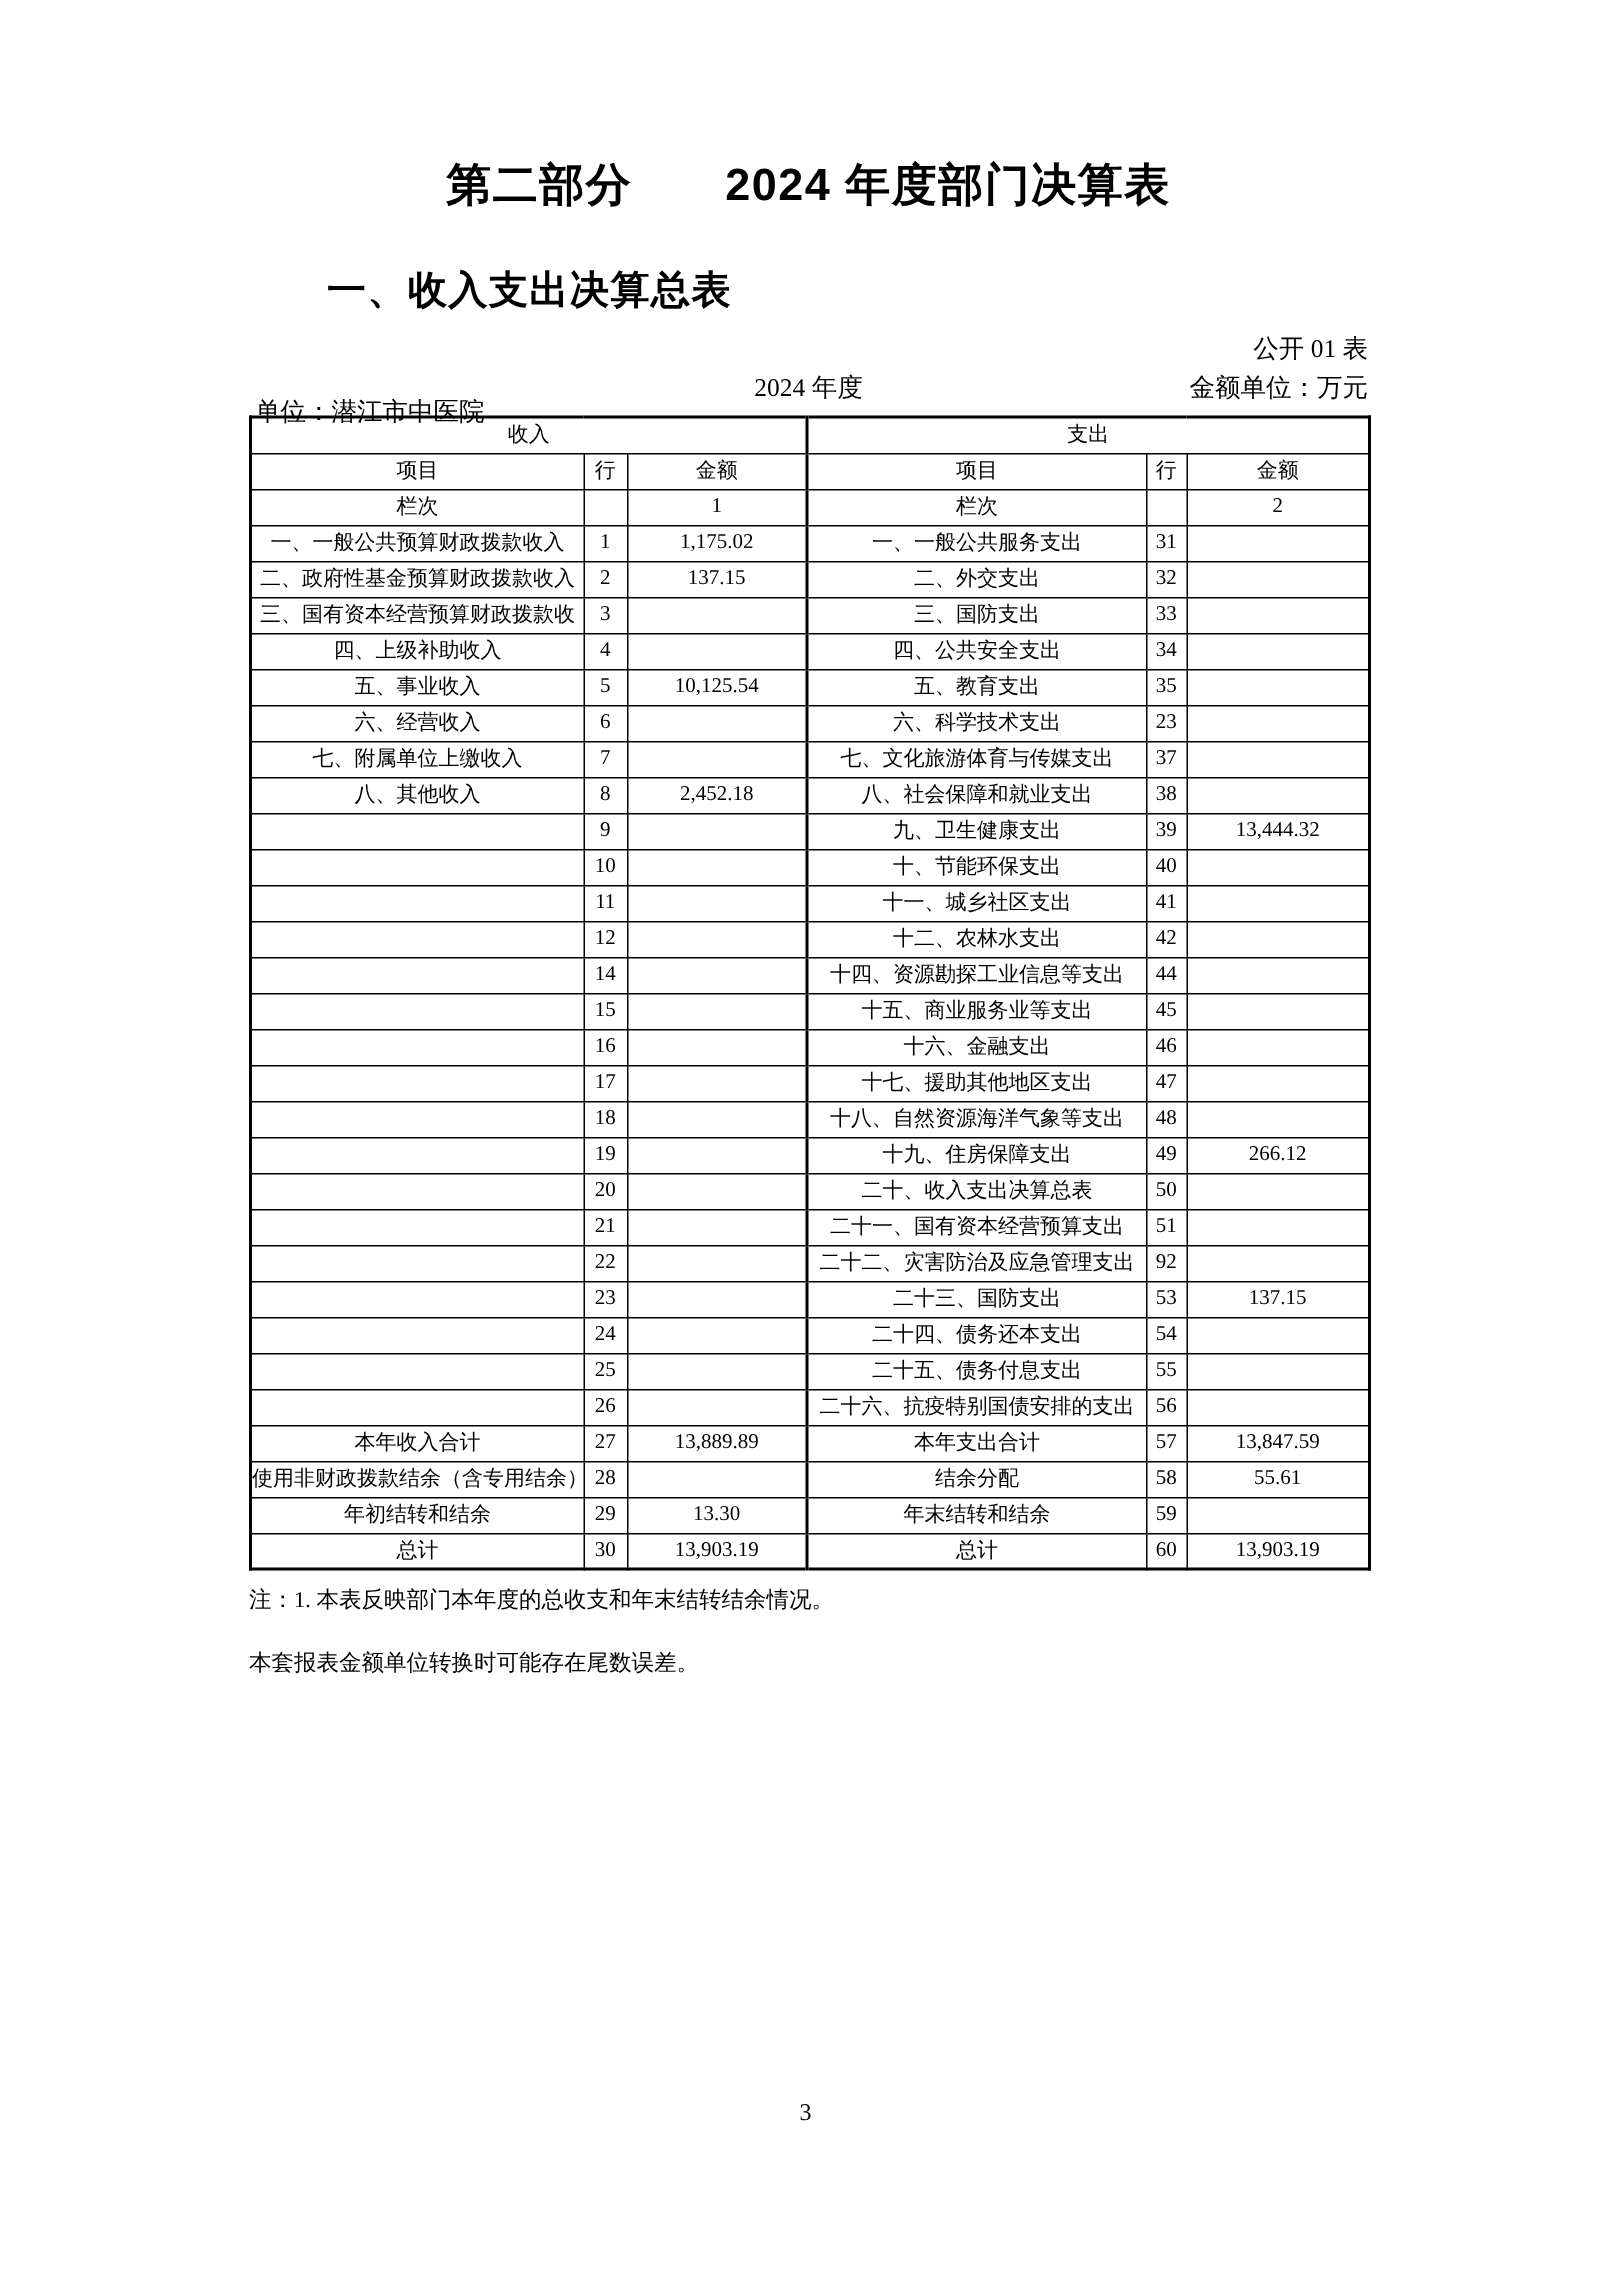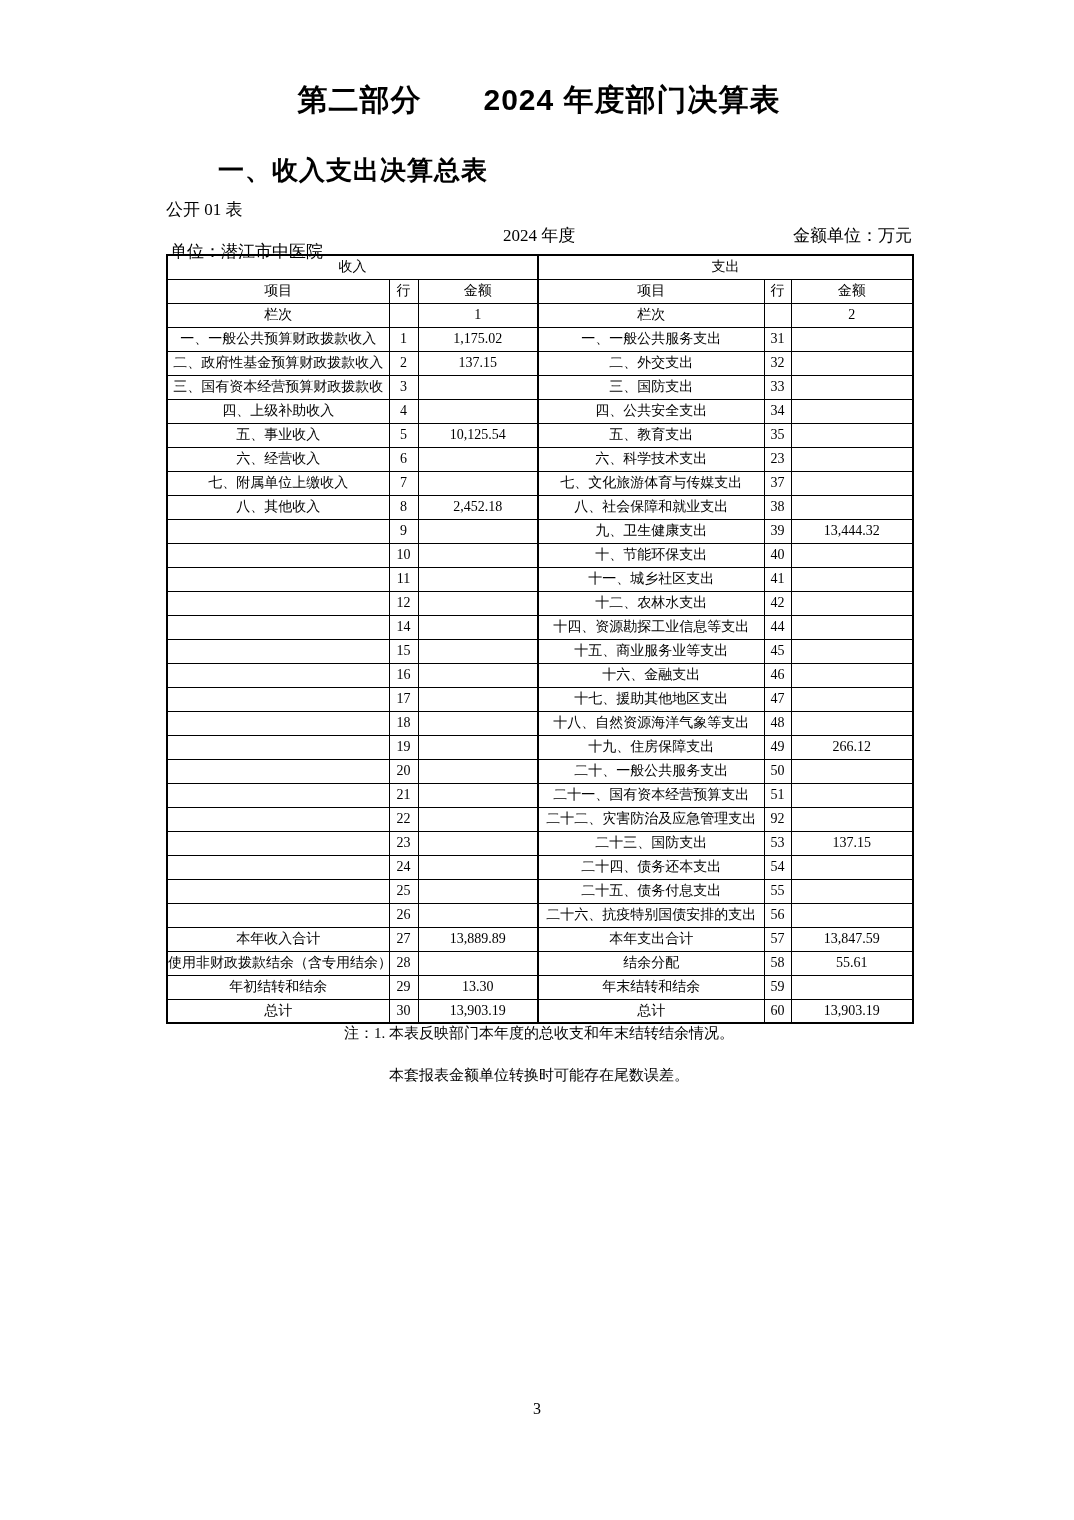--- a/index.html
+++ b/index.html
@@ -7,31 +7,31 @@
   .page {
     position:relative;
     width:1074px; height:1520px;
     background:#fff; color:#000;
     font-family:"Liberation Serif","DejaVu Serif",serif;
     overflow:hidden;
   }
   .content { position:absolute; left:166px; top:0; width:746px; }
 
   .doc-title {
-    padding-top:80px;
+    padding-top:103px;
     text-align:center;
     font-family:"Liberation Sans","DejaVu Sans",sans-serif;
     font-weight:bold; font-size:30px; letter-spacing:1px;
   }
   .section-title {
     margin-top:32px; margin-left:52px;
     font-family:"Liberation Sans","DejaVu Sans",sans-serif;
     font-weight:bold; font-size:26px; letter-spacing:1px;
   }
-  .table-label { margin-top:10px; text-align:left; font-size:17px; }
+  .table-label { margin-top:10px; text-align:right; font-size:17px; }
   .meta-row { position:relative; margin-top:3px; height:26px; font-size:17px; }
   .meta-left { position:absolute; left:4px; top:16px; }
   .meta-center { display:block; text-align:center; }
   .meta-right { position:absolute; right:0; top:0; }
 
   table.budget {
     margin-top:4px;
     width:746px; table-layout:fixed;
     border-collapse:collapse;
     border:2px solid #000;
@@ -45,21 +45,21 @@
     overflow:hidden; white-space:nowrap;
     text-align:center;
     vertical-align:middle;
   }
   table.budget .mid { border-left:2px solid #000; }
   td.item { text-align:left; padding-left:6px; }
   td.amount { text-align:right; padding-right:5px; }
   td.rownum { text-align:center; }
   td.total { font-weight:bold; text-align:center; padding-left:0; }
 
-  .notes { font-size:15px;text-align:center; }
+  .notes { margin-top:10px; font-size:15px; }
   .note { margin-top:0; }
   .note + .note { margin-top:23px; }
 
   .page-number {
     position:absolute; left:0; top:1400px; width:100%;
     text-align:center; font-size:16px;
   }
 </style>
 </head>
 <body>
@@ -251,21 +251,21 @@
             <td class="rownum">19</td>
             <td class="amount"></td>
             <td class="item mid">十九、住房保障支出</td>
             <td class="rownum">49</td>
             <td class="amount">266.12</td>
           </tr>
           <tr>
             <td class="item"></td>
             <td class="rownum">20</td>
             <td class="amount"></td>
-            <td class="item mid">二十、一般公共服务支出</td>
+            <td class="item mid">二十、收入支出决算总表</td>
             <td class="rownum">50</td>
             <td class="amount"></td>
           </tr>
           <tr>
             <td class="item"></td>
             <td class="rownum">21</td>
             <td class="amount"></td>
             <td class="item mid">二十一、国有资本经营预算支出</td>
             <td class="rownum">51</td>
             <td class="amount"></td>

